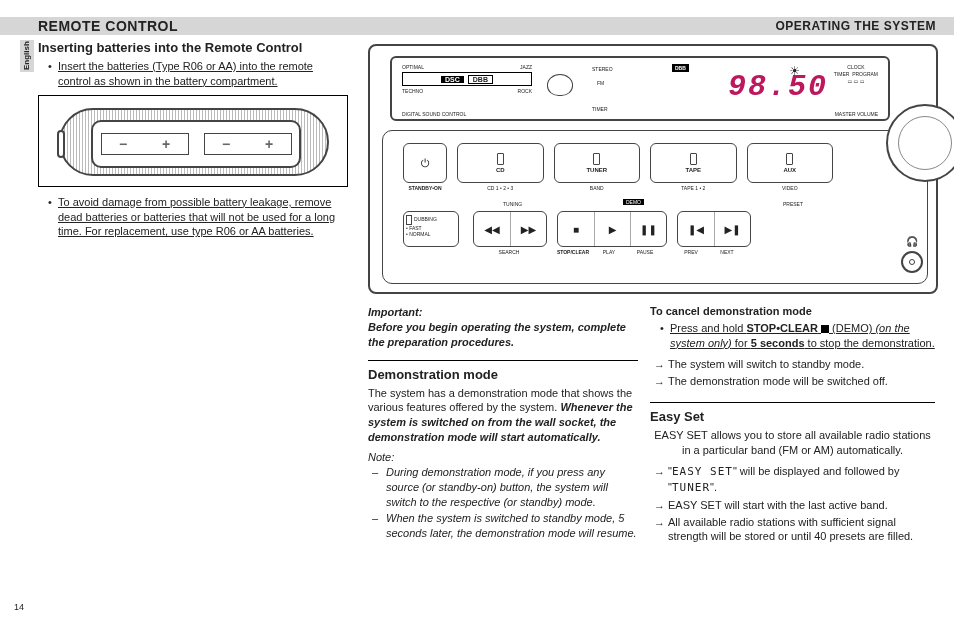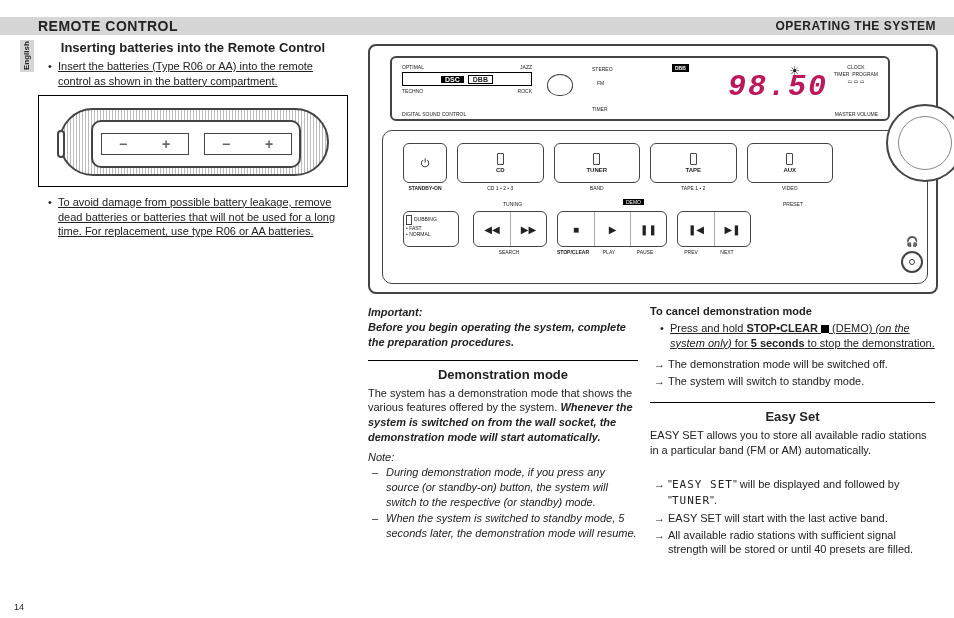--- a/index.html
+++ b/index.html
@@ -5,21 +5,21 @@
   * { box-sizing: border-box; margin: 0; padding: 0; }
   body { width: 954px; height: 618px; font-family: Arial, Helvetica, sans-serif; font-size: 11px; color: #222; position: relative; background: #fff; }
   .header-bar { position: absolute; left: 0; top: 17px; width: 954px; height: 18px; background: #d6d6d6; display: flex; justify-content: space-between; align-items: center; padding: 0 18px 0 38px; }
   .header-bar .left { font-weight: 900; font-size: 14px; letter-spacing: 0.5px; font-stretch: condensed; }
   .header-bar .right { font-weight: 900; font-size: 12px; letter-spacing: 0.5px; font-stretch: condensed; }
   .lang-tab { position: absolute; left: 20px; top: 40px; width: 14px; height: 32px; background: #d6d6d6; writing-mode: vertical-rl; transform: rotate(180deg); font-size: 8px; font-weight: bold; text-align: center; line-height: 14px; }
   .page-num { position: absolute; left: 14px; bottom: 6px; font-size: 9px; }
   .col1 { position: absolute; left: 38px; top: 40px; width: 310px; }
   .col2 { position: absolute; left: 368px; top: 305px; width: 270px; }
   .col3 { position: absolute; left: 650px; top: 305px; width: 285px; }
-  h2 { font-size: 13px; font-weight: 900; margin-bottom: 4px; font-stretch: condensed; text-align: center; }
+  h2 { font-size: 13px; font-weight: 900; margin-bottom: 4px; font-stretch: condensed; }
   h3 { font-size: 11px; font-weight: 900; margin-bottom: 4px; }
   ul { list-style: none; padding-left: 10px; margin-bottom: 6px; }
   ul li { position: relative; padding-left: 10px; line-height: 1.35; margin-bottom: 3px; text-decoration: underline; }
   ul li::before { content: "•"; position: absolute; left: 0; }
   .sub { padding-left: 18px; position: relative; line-height: 1.35; margin-bottom: 2px; }
   .sub.arrow::before { content: "→"; position: absolute; left: 4px; }
   .sub.dash::before { content: "–"; position: absolute; left: 4px; }
   .note-lbl { font-style: italic; margin: 6px 0 2px 0; }
   .imp { font-style: italic; font-weight: bold; line-height: 1.35; margin-bottom: 10px; }
   .rule { border-top: 1px solid #000; margin: 6px 0 6px 0; }
@@ -231,23 +231,23 @@
   <div class="sub dash"><i>When the system is switched to standby mode, 5 seconds later, the demonstration mode will resume.</i></div>
 </div>
 
 <div class="col3">
   <h3>To cancel demonstration mode</h3>
   <ul>
       <li>
     <span>Press and hold </span><b>STOP•CLEAR</b> <span class="stop-icon"></span><span> (DEMO) </span><i>(on the system only)</i><span> for </span><b>5 seconds</b><span> to stop the demonstration.</span>
   </li>
     </ul>
+  <div class="sub arrow">The system will switch to standby mode.</div>
   <div class="sub arrow">The demonstration mode will be switched off.</div>
-  <div class="sub arrow">The system will switch to standby mode.</div>
   <div class="rule" style="margin-top:14px;"></div>
   <h2>Easy Set</h2>
-  <p style="line-height:1.35; margin-bottom:19px;">EASY SET allows you to store all available radio stations in a particular band (FM or AM) automatically.</p>
+  <p style="line-height:1.35; margin-bottom:6px;text-align:center;">EASY SET allows you to store all available radio stations in a particular band (FM or AM) automatically.</p>
   <div class="sub arrow">
     <span>"</span><span class="seg">EASY SET</span><span>" will be displayed and followed by "</span><span class="seg">TUNER</span><span>".</span>
   </div>
   <div class="sub arrow">EASY SET will start with the last active band.</div>
   <div class="sub arrow">All available radio stations with sufficient signal strength will be stored or until 40 presets are filled.</div>
 </div>
 
 </body></html>

